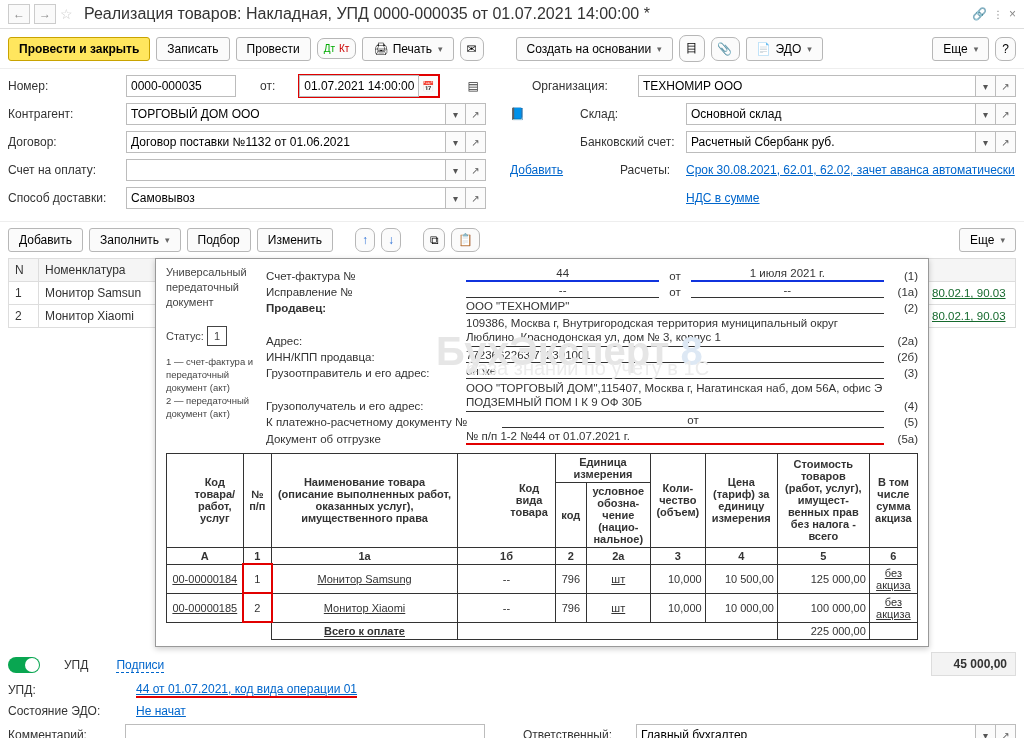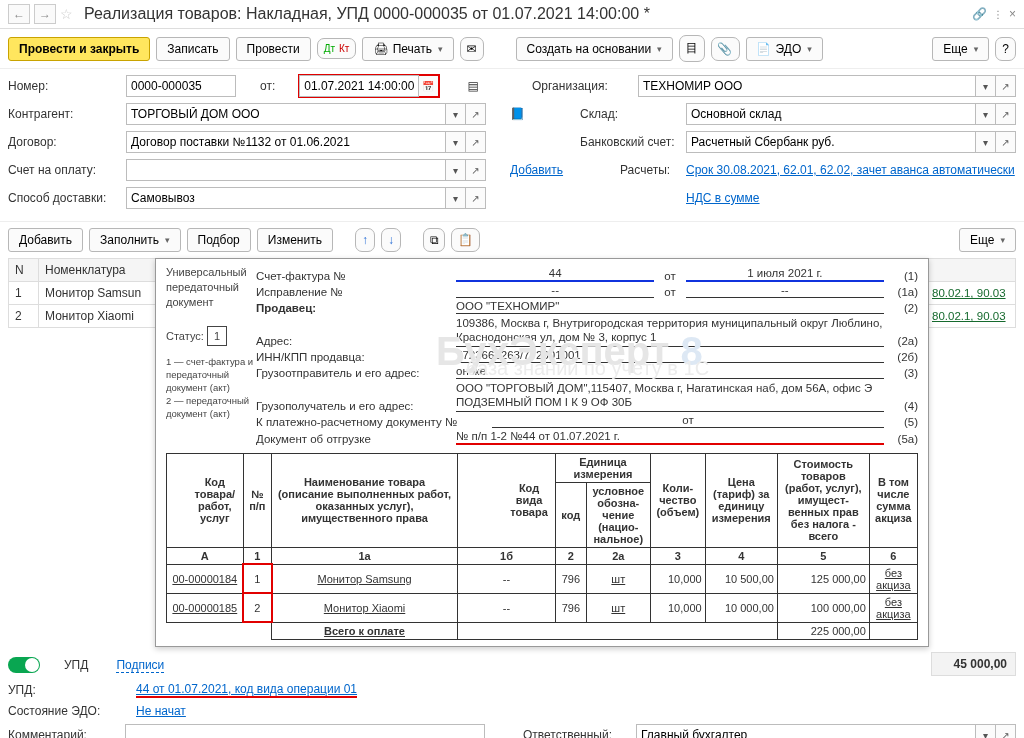--- a/index.html
+++ b/index.html
@@ -22,21 +22,21 @@
   .input-btn { border:1px solid #bcbcbc; border-left:none; background:#fbfbfb; width:20px; display:inline-flex; align-items:center; justify-content:center; font-size:10px; color:#555; height:22px;}
   .link { color:#0066cc; text-decoration:underline; cursor:pointer;}
   .col-right { margin-left:auto; display:flex; align-items:center; gap:6px;}
   .col-right label.lbl2 { width:100px; text-align:left;}
   .tab-toolbar { display:flex; align-items:center; padding:6px 8px; gap:6px; border-top:1px solid #eee; position:relative;}
   .table-host { position:relative; padding:0 8px;}
   table.items { width:100%; border-collapse:collapse; font-size:12px;}
   table.items th, table.items td { border:1px solid #ddd; padding:4px 6px; text-align:left; background:#fff;}
   table.items th { background:#f5f5f5; font-weight:normal;}
   .overlay { position:absolute; top:0; left:155px; right:95px; background:#fff; border:1px solid #999; z-index:5; box-shadow:0 2px 6px rgba(0,0,0,0.2); padding:6px 10px; font-size:11.5px;}
-  .overlay .leftside { display:flex; }
+  .overlay .leftside { display:flex; gap:10px;}
   .overlay-left { width:90px; font-size:11px; line-height:1.35; color:#444;}
   .status-box { border:1px solid #444; padding:2px 6px; display:inline-block; margin-top:6px;}
   .doc-lines { flex:1;}
   .doc-row { display:flex; align-items:flex-end; font-size:11.5px; margin:2px 0;}
   .doc-row .dl-lbl { width:200px;}
   .doc-row .dl-val { flex:1; border-bottom:1px solid #333; padding-bottom:1px; white-space:nowrap; overflow:hidden; text-overflow:ellipsis;}
   .doc-row .dl-num { width:34px; text-align:right; padding-left:6px;}
   .doc-table { border-collapse:collapse; width:100%; margin-top:6px; font-size:11px;}
   .doc-table th, .doc-table td { border:1px solid #333; padding:2px 3px; text-align:center; vertical-align:middle;}
   .doc-table td.left { text-align:center;text-decoration:underline;}

